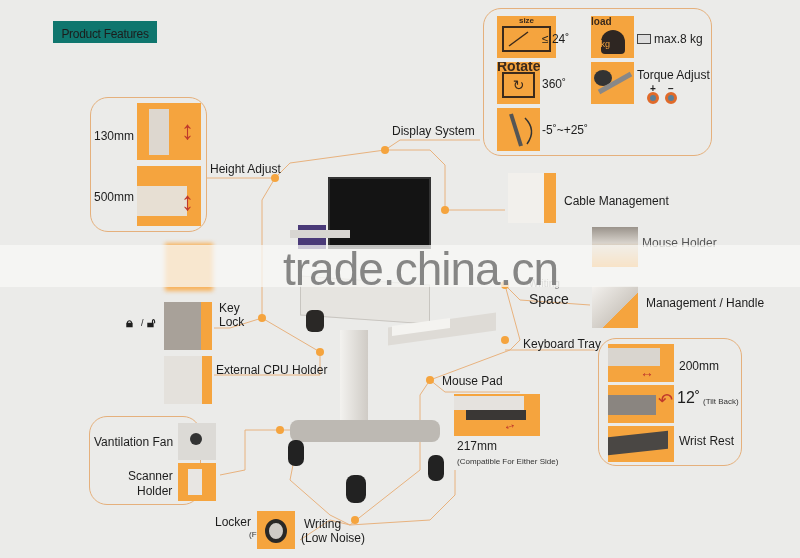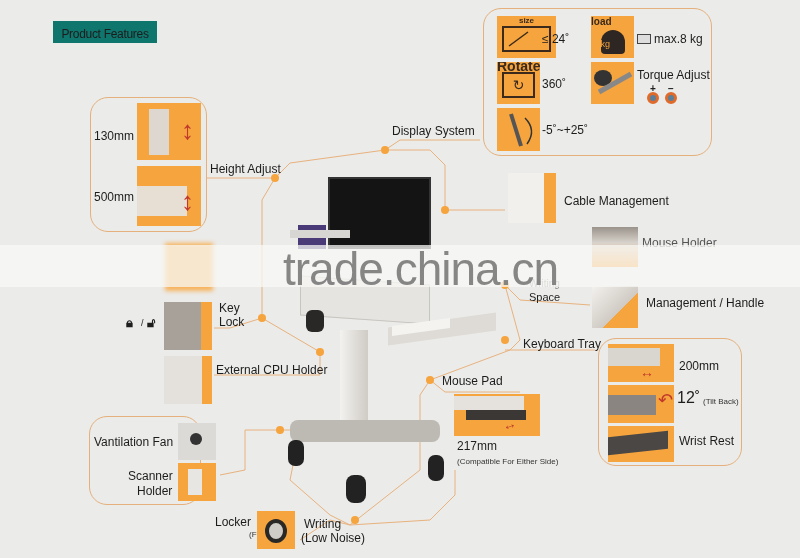--- a/index.html
+++ b/index.html
@@ -108,21 +108,21 @@
 <div class="abs" style="left:508px;top:173px;width:48px;height:50px;background:linear-gradient(90deg,#f2f0ec 0,#f2f0ec 75%,#f5a43e 75%);"></div>
 <div class="abs lbl" style="left:564px;top:194px;">Cable Management</div>
 
 <div class="abs tile-grey" style="left:592px;top:227px;width:46px;height:40px;background:linear-gradient(180deg,#9a938b 0,#d8d3cc 40%,#f5a43e 100%);"></div>
 <div class="abs lbl" style="left:642px;top:236px;color:#555;">Mouse Holder</div>
 
 <div class="abs" style="left:592px;top:286px;width:46px;height:42px;background:linear-gradient(135deg,#f3f1ee 0,#cfcac3 60%,#f5a43e 60%);"></div>
 <div class="abs lbl" style="left:646px;top:296px;">Management / Handle</div>
 
 <div class="abs" style="left:529px;top:278px;font-size:10px;color:#888;">Writing</div>
-<div class="abs" style="left:529px;top:291px;font-size:11px;">Space</div>
+<div class="abs" style="left:529px;top:291px;font-size:14px;">Space</div>
 
 <div class="abs lbl" style="left:523px;top:337px;">Keyboard Tray</div>
 <div class="abs panel" style="left:598px;top:338px;width:144px;height:128px;">
   <div class="abs tile" style="left:9px;top:5px;width:66px;height:38px;">
     <div style="position:absolute;left:0;top:4px;width:52px;height:18px;background:#d9d5cf;"></div>
     <div style="position:absolute;left:32px;top:20px;color:#c0392b;font-size:14px;">↔</div>
   </div>
   <div class="abs lbl" style="left:80px;top:20px;">200mm</div>
   <div class="abs tile" style="left:9px;top:46px;width:66px;height:38px;">
     <div style="position:absolute;left:0;top:10px;width:48px;height:20px;background:#8a8580;"></div>

